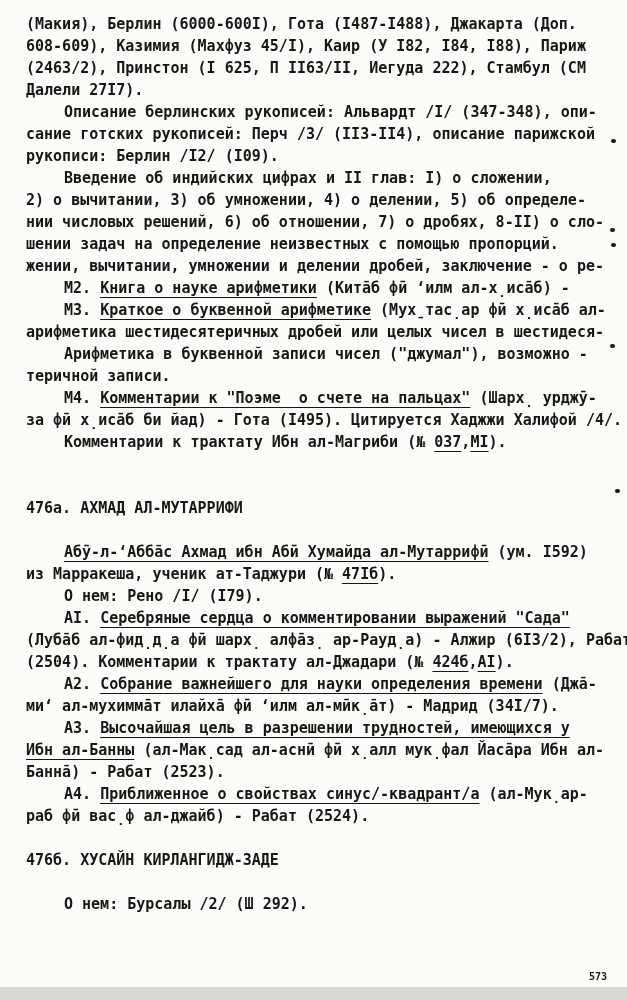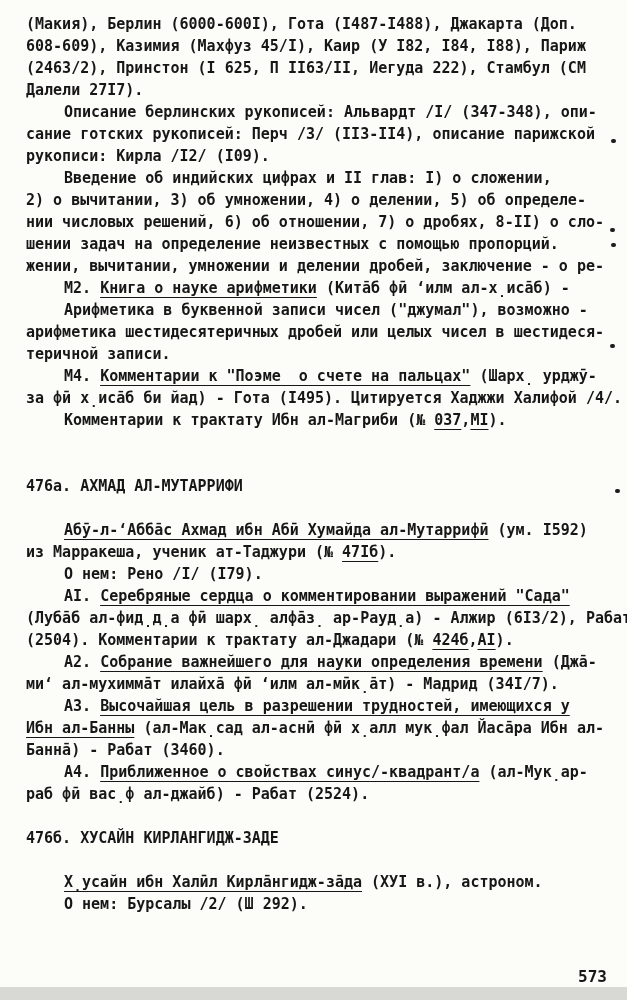--- a/index.html
+++ b/index.html
@@ -31,73 +31,73 @@
     white-space:pre;
   }
   .u{
     text-decoration:underline;
     text-underline-offset:3.5px;
     text-decoration-thickness:1.4px;
   }
   .pagenum{
     position:absolute;
     right:20px;top:966px;
-    font-size:16px;line-height:22px;
+    font-size:10px;line-height:22px;
   }
   .speck{
     position:absolute;
     width:5px;height:4px;
     background:#1d1d1d;
     border-radius:2px;
   }
 </style>
 </head>
 <body>
 
 <div class="page">
   <div class="doc">
       <div class="line"><span class="">(Макия), Берлин (6000-600I), Гота (I487-I488), Джакарта (Доп.</span></div>
       <div class="line"><span class="">608-609), Казимия (Махфуз 45/I), Каир (У I82, I84, I88), Париж</span></div>
       <div class="line"><span class="">(2463/2), Принстон (I 625, П II63/II, Иегуда 222), Стамбул (СМ</span></div>
       <div class="line"><span class="">Далели 27I7).</span></div>
       <div class="line indent"><span class="">Описание берлинских рукописей: Альвардт /I/ (347-348), опи-</span></div>
       <div class="line"><span class="">сание готских рукописей: Перч /3/ (II3-II4), описание парижской</span></div>
-      <div class="line"><span class="">рукописи: Кирла /I2/ (I09).</span></div>
+      <div class="line"><span class="">рукописи: Берлин /I2/ (I09).</span></div>
       <div class="line indent"><span class="">Введение об индийских цифрах и II глав: I) о сложении,</span></div>
       <div class="line"><span class="">2) о вычитании, 3) об умножении, 4) о делении, 5) об определе-</span></div>
       <div class="line"><span class="">нии числовых решений, 6) об отношении, 7) о дробях, 8-II) о сло-</span></div>
       <div class="line"><span class="">шении задач на определение неизвестных с помощью пропорций.</span></div>
       <div class="line"><span class="">жении, вычитании, умножении и делении дробей, заключение - о ре-</span></div>
       <div class="line indent"><span class="">М2. </span><span class="u">Книга о науке арифметики</span><span class=""> (Кита̄б фӣ ʻилм ал-х̣иса̄б) -</span></div>
+      <div class="line indent"><span class="">М3. </span><span class="u">Краткое о буквенной арифметике</span><span class=""> (Мух̱тас̣ар фӣ х̣иса̄б ал-</span></div>
+      <div class="line"><span class="">арифметика шестидесятеричных дробей или целых чисел в шестидеся-</span></div>
       <div class="line indent"><span class="">Арифметика в буквенной записи чисел ("джумал"), возможно -</span></div>
-      <div class="line"><span class="">арифметика шестидесятеричных дробей или целых чисел в шестидеся-</span></div>
       <div class="line"><span class="">теричной записи.</span></div>
       <div class="line indent"><span class="">М4. </span><span class="u">Комментарии к "Поэме  о счете на пальцах"</span><span class=""> (Шарх̣ урджӯ-</span></div>
       <div class="line"><span class="">за фӣ х̣иса̄б би йад) - Гота (I495). Цитируется Хаджжи Халифой /4/.</span></div>
       <div class="line indent"><span class="">Комментарии к трактату Ибн ал-Магриби (№ </span><span class="u">037</span><span class="">,</span><span class="u">МI</span><span class="">).</span></div>
       <div style="height: 44px;"></div>
       <div class="heading">476а. АХМАД АЛ-МУТАРРИФИ</div>
       <div style="height: 22px;"></div>
       <div class="line indent"><span class="u">Абӯ-л-ʻАбба̄с Ахмад ибн Абӣ Хумайда ал-Мутаррифӣ</span><span class=""> (ум. I592)</span></div>
       <div class="line"><span class="">из Марракеша, ученик ат-Таджури (№ </span><span class="u">47Iб</span><span class="">).</span></div>
       <div class="line indent"><span class="">О нем: Рено /I/ (I79).</span></div>
       <div class="line indent"><span class="">АI. </span><span class="u">Серебряные сердца о комментировании выражений "Сада"</span></div>
       <div class="line"><span class="">(Луба̄б ал-фид̣д̣а фӣ шарх̣ алфа̄з̣ ар-Рауд̣а) - Алжир (6I3/2), Рабат</span></div>
       <div class="line"><span class="">(2504). Комментарии к трактату ал-Джадари (№ </span><span class="u">424б</span><span class="">,</span><span class="u">АI</span><span class="">).</span></div>
       <div class="line indent"><span class="">А2. </span><span class="u">Собрание важнейшего для науки определения времени</span><span class=""> (Джа̄-</span></div>
       <div class="line"><span class="">миʻ ал-мухимма̄т илайха̄ фӣ ʻилм ал-мӣк̣а̄т) - Мадрид (34I/7).</span></div>
       <div class="line indent"><span class="">А3. </span><span class="u">Высочайшая цель в разрешении трудностей, имеющихся у</span></div>
       <div class="line"><span class="u">Ибн ал-Банны</span><span class=""> (ал-Мак̣сад ал-аснӣ фӣ х̣алл мук̣фал Йаса̄ра Ибн ал-</span></div>
-      <div class="line"><span class="">Банна̄) - Рабат (3460).</span></div>
+      <div class="line"><span class="">Банна̄) - Рабат (2523).</span></div>
       <div class="line indent"><span class="">А4. </span><span class="u">Приближенное о свойствах синус/-квадрант/а</span><span class=""> (ал-Мук̣ар-</span></div>
       <div class="line"><span class="">раб фӣ вас̣ф ал-джайб) - Рабат (2524).</span></div>
       <div style="height: 22px;"></div>
       <div class="heading">476б. ХУСАЙН КИРЛАНГИДЖ-ЗАДЕ</div>
       <div style="height: 22px;"></div>
-      <div class="line indent"><span class="u">Х̣усайн ибн Халӣл Кирла̄нгидж-за̄да</span><span class=""> (ХУI в.), астроном.</span></div>
       <div class="line indent"><span class="">О нем: Бурсалы /2/ (Ш 292).</span></div>
     </div>
   <div class="pagenum">573</div>
 <div class="speck" style="left: 611px; top: 139px;"></div>
     <div class="speck" style="left: 610px; top: 228px;"></div>
     <div class="speck" style="left: 611px; top: 243px;"></div>
     <div class="speck" style="left: 610px; top: 344px;"></div>
     <div class="speck" style="left: 615px; top: 489px;"></div>
   </div>
 

